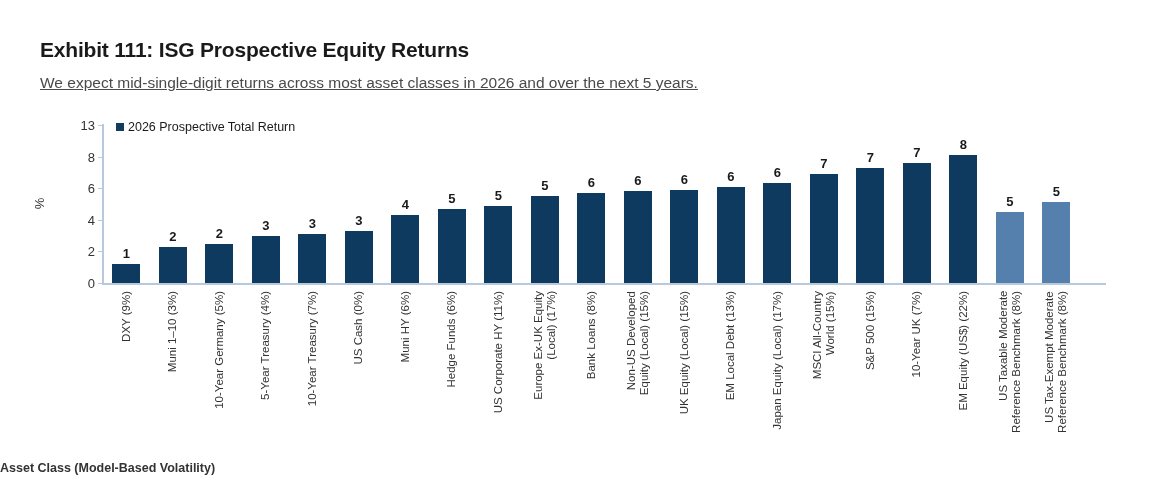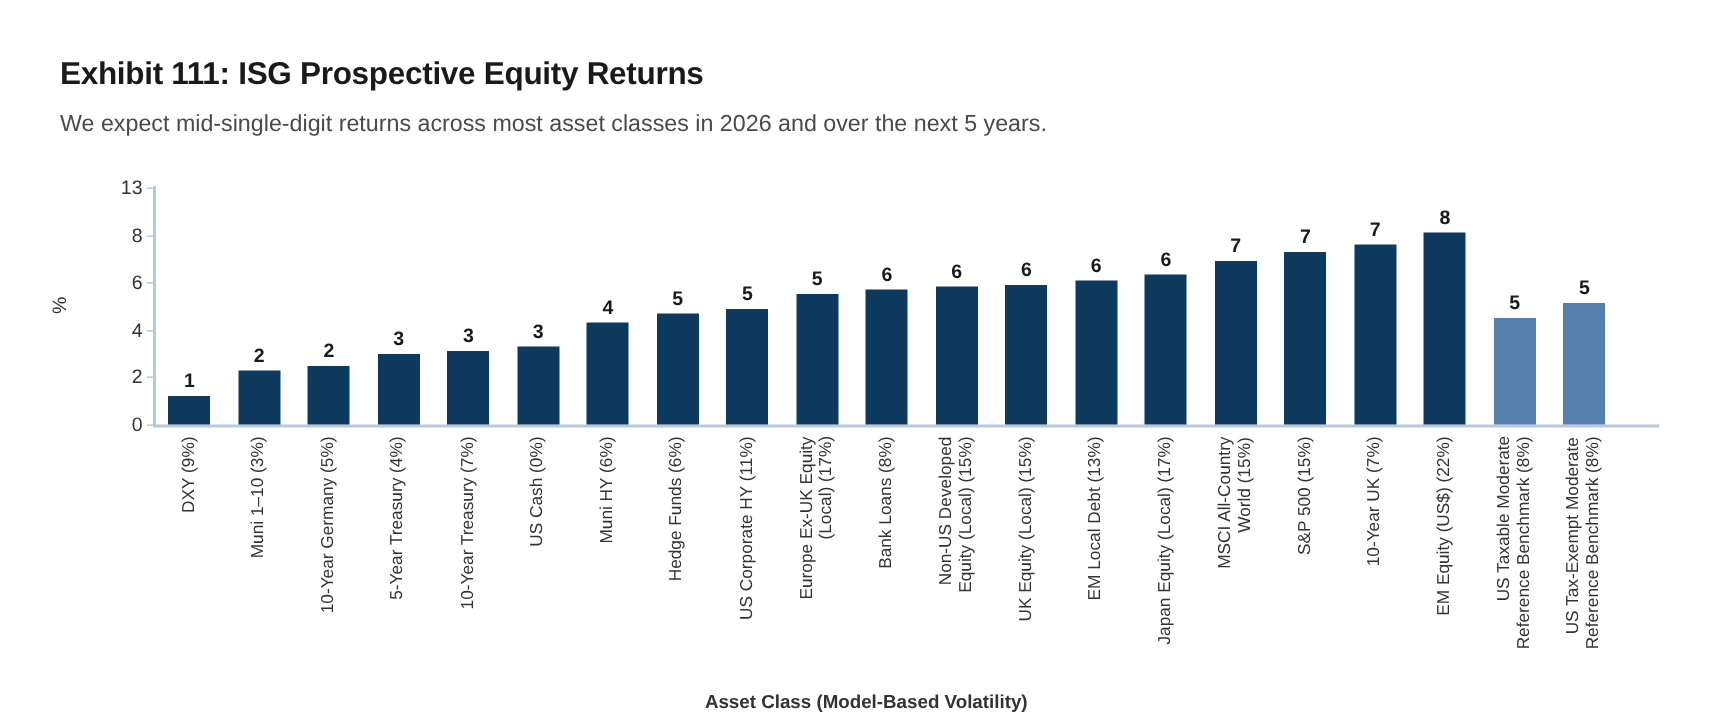--- a/index.html
+++ b/index.html
@@ -28,20 +28,21 @@
     white-space: nowrap;
   }
   #exhibit-subtitle {
     position: absolute;
     left: 40px;
     top: 74px;
     font-size: 15.5px;
     font-weight: 400;
     color: #4a4a4a;
     white-space: nowrap;
+    text-decoration: underline;
   }
 
   
   #chart-area {
     position: absolute;
     left: 0;
     top: 0;
     width: 1155px;
     height: 483px;
   }
@@ -169,39 +170,43 @@
     color: #333333;
     text-align: right;
     white-space: pre;
   }
 
   #x-axis-title {
     position: absolute;
     left: 0;
     top: 461px;
     width: 1155px;
-    text-align: center;
+    text-align: left;
     font-size: 12.5px;
     font-weight: bold;
     color: #333333;
   }
 </style>
 </head>
 <body>
 
 <div id="chart-area">
 
   <div id="exhibit-title">Exhibit 111: ISG Prospective Equity Returns</div>
   <div id="exhibit-subtitle">We expect mid-single-digit returns across most asset classes in 2026 and over the next 5 years.</div>
 
   <div id="y-axis-line"></div>
   <div id="x-axis-line"></div>
 
   <div id="y-axis-title">%</div>
 
+  <div id="legend">
+    <span id="legend-swatch"></span>
+    <span id="legend-label">2026 Prospective Total Return</span>
+  </div>
 
   <div id="plot-area">
       <div class="y-tick" style="top: 158px;">
         <div class="y-tick-mark"></div>
         <div class="y-tick-label">0</div>
       </div>
       <div class="y-tick" style="top: 126.4px;">
         <div class="y-tick-mark"></div>
         <div class="y-tick-label">2</div>
       </div>

